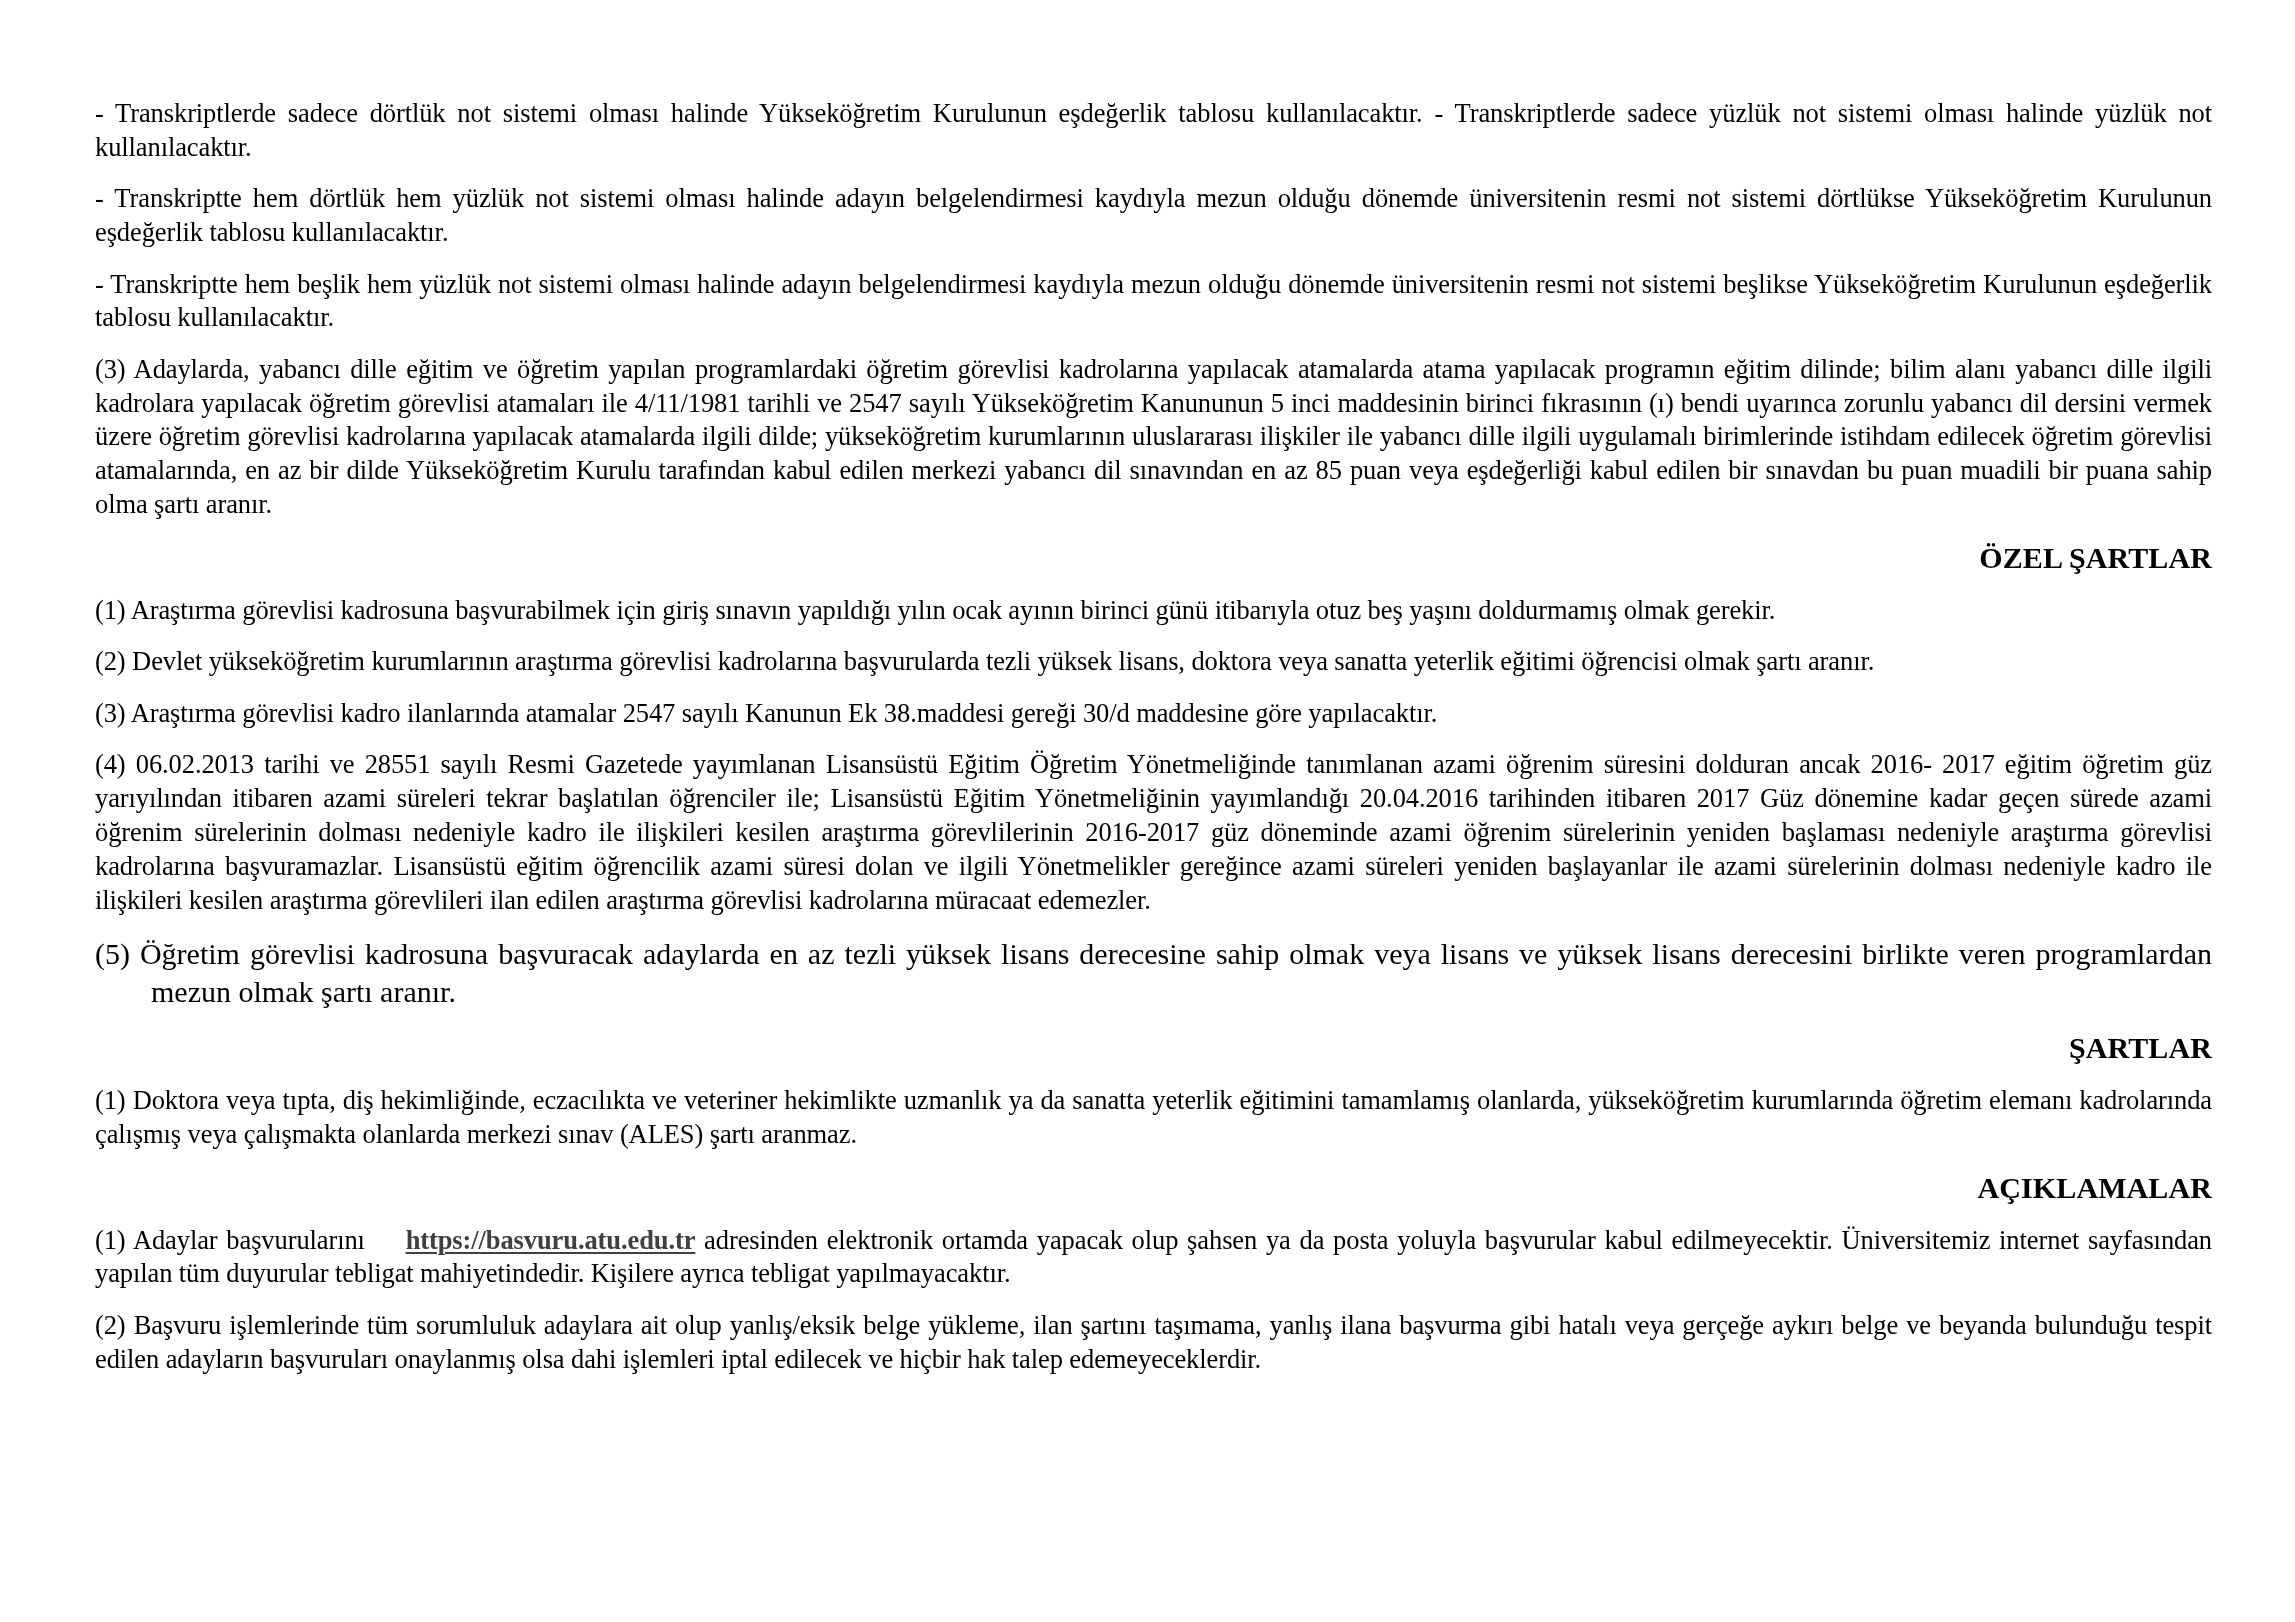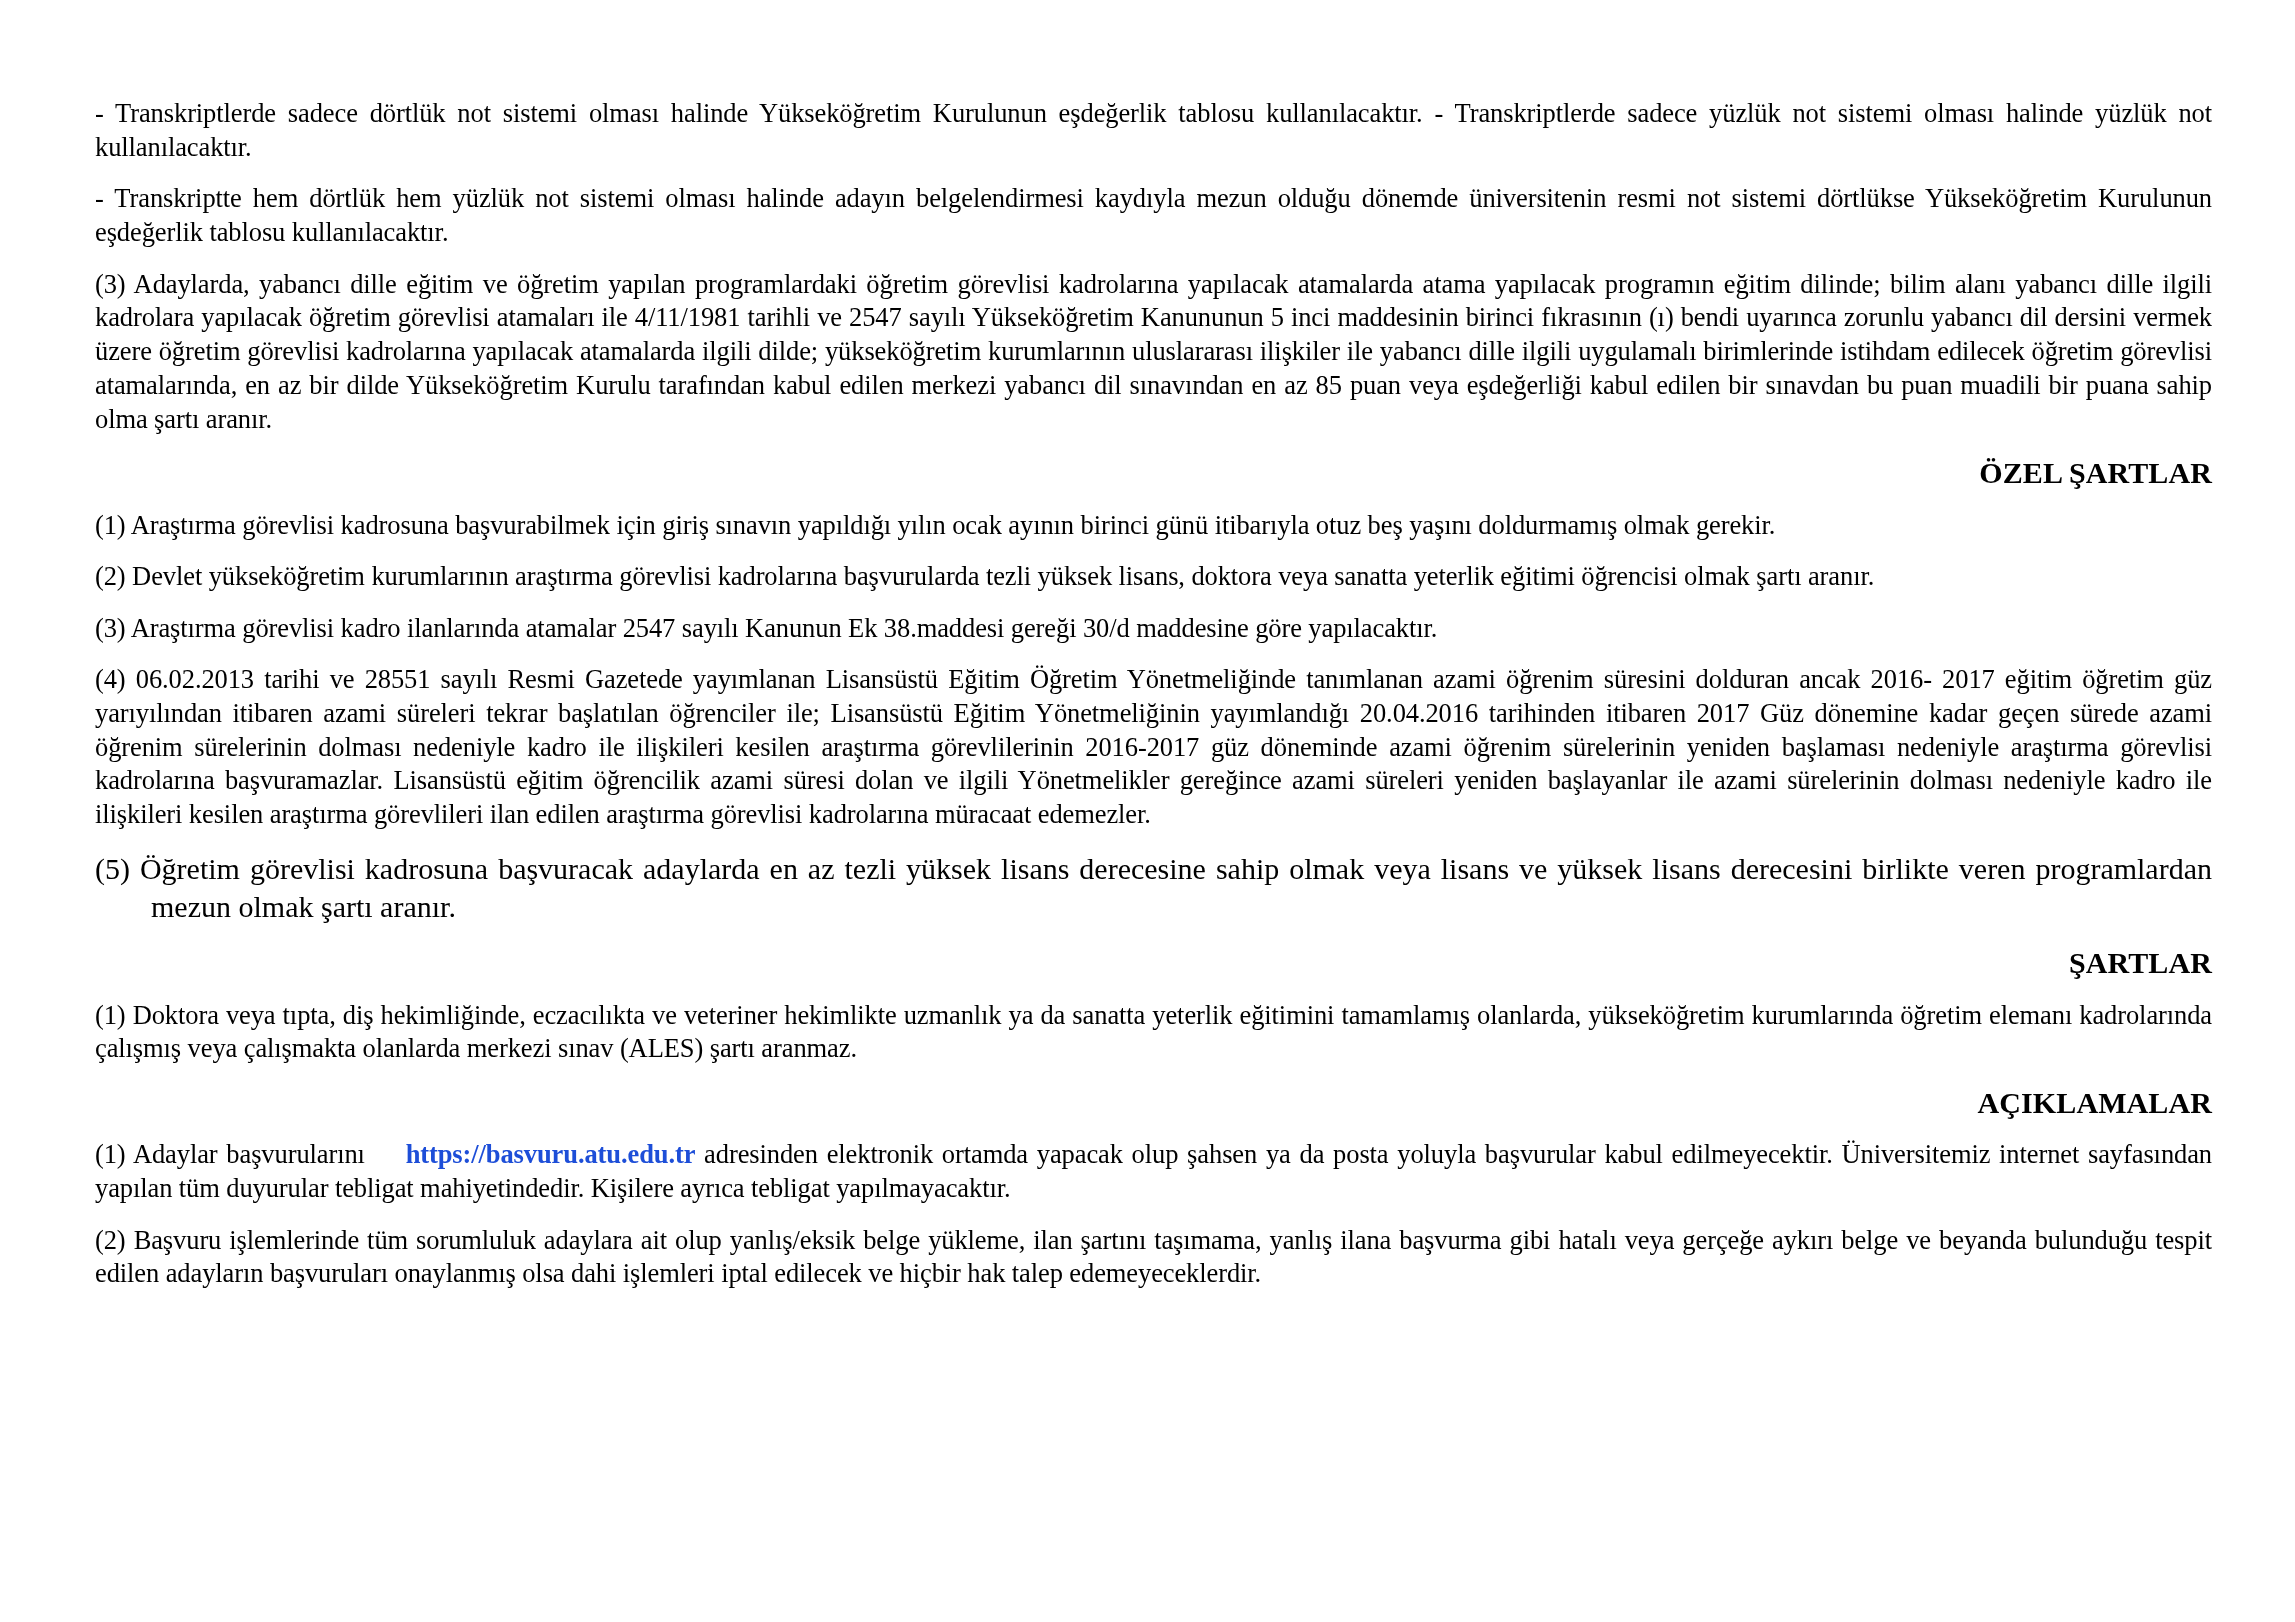--- a/index.html
+++ b/index.html
@@ -49,38 +49,40 @@
     line-height: 1.275;
     text-align: justify;
     padding-left: 56px;
     text-indent: -56px;
   }
   p.hanging .indent-line {
     display: inline;
   }
   a.link, span.link {
     font-weight: bold;
+    text-decoration: underline;
     text-underline-offset: 2.6px;
     text-decoration-thickness: 2px;
-    color: #1d4ed8;
+    color: #404040;
     margin-left: 32px;
   }
   p.para:last-child { margin-bottom: 12px; }
 </style>
 </head>
 <body>
 
 <div class="page">
   <div class="doc-body">
 
     <p class="para">- Transkriptlerde sadece dörtlük not sistemi olması halinde Yükseköğretim Kurulunun eşdeğerlik tablosu kullanılacaktır. - Transkriptlerde sadece yüzlük not sistemi olması halinde yüzlük not kullanılacaktır.</p>
 
 
     <p class="para"> - Transkriptte hem dörtlük hem yüzlük not sistemi olması halinde adayın belgelendirmesi kaydıyla mezun olduğu dönemde üniversitenin resmi not sistemi dörtlükse Yükseköğretim Kurulunun eşdeğerlik tablosu kullanılacaktır.</p>
 
+    <p class="para">- Transkriptte hem beşlik hem yüzlük not sistemi olması halinde adayın belgelendirmesi kaydıyla mezun olduğu dönemde üniversitenin resmi not sistemi beşlikse Yükseköğretim Kurulunun eşdeğerlik tablosu kullanılacaktır.</p>
 
     <p class="para">(3) Adaylarda, yabancı dille eğitim ve öğretim yapılan programlardaki öğretim görevlisi kadrolarına yapılacak atamalarda atama yapılacak programın eğitim dilinde; bilim alanı yabancı dille ilgili kadrolara yapılacak öğretim görevlisi atamaları ile 4/11/1981 tarihli ve 2547 sayılı Yükseköğretim Kanununun 5 inci maddesinin birinci fıkrasının (ı) bendi uyarınca zorunlu yabancı dil dersini vermek üzere öğretim görevlisi kadrolarına yapılacak atamalarda ilgili dilde; yükseköğretim kurumlarının uluslararası ilişkiler ile yabancı dille ilgili uygulamalı birimlerinde istihdam edilecek öğretim görevlisi atamalarında, en az bir dilde Yükseköğretim Kurulu tarafından kabul edilen merkezi yabancı dil sınavından en az 85 puan veya eşdeğerliği kabul edilen bir sınavdan bu puan muadili bir puana sahip olma şartı aranır.</p>
 
     <h2 class="heading">ÖZEL ŞARTLAR</h2>
 
     <p class="para">(1) Araştırma görevlisi kadrosuna başvurabilmek için giriş sınavın yapıldığı yılın ocak ayının birinci günü itibarıyla otuz beş yaşını doldurmamış olmak gerekir.</p>
 
     <p class="para">(2) Devlet yükseköğretim kurumlarının araştırma görevlisi kadrolarına başvurularda tezli yüksek lisans, doktora veya sanatta yeterlik eğitimi öğrencisi olmak şartı aranır.</p>
 
     <p class="para">(3) Araştırma görevlisi kadro ilanlarında atamalar 2547 sayılı Kanunun Ek 38.maddesi gereği 30/d maddesine göre yapılacaktır.</p>

